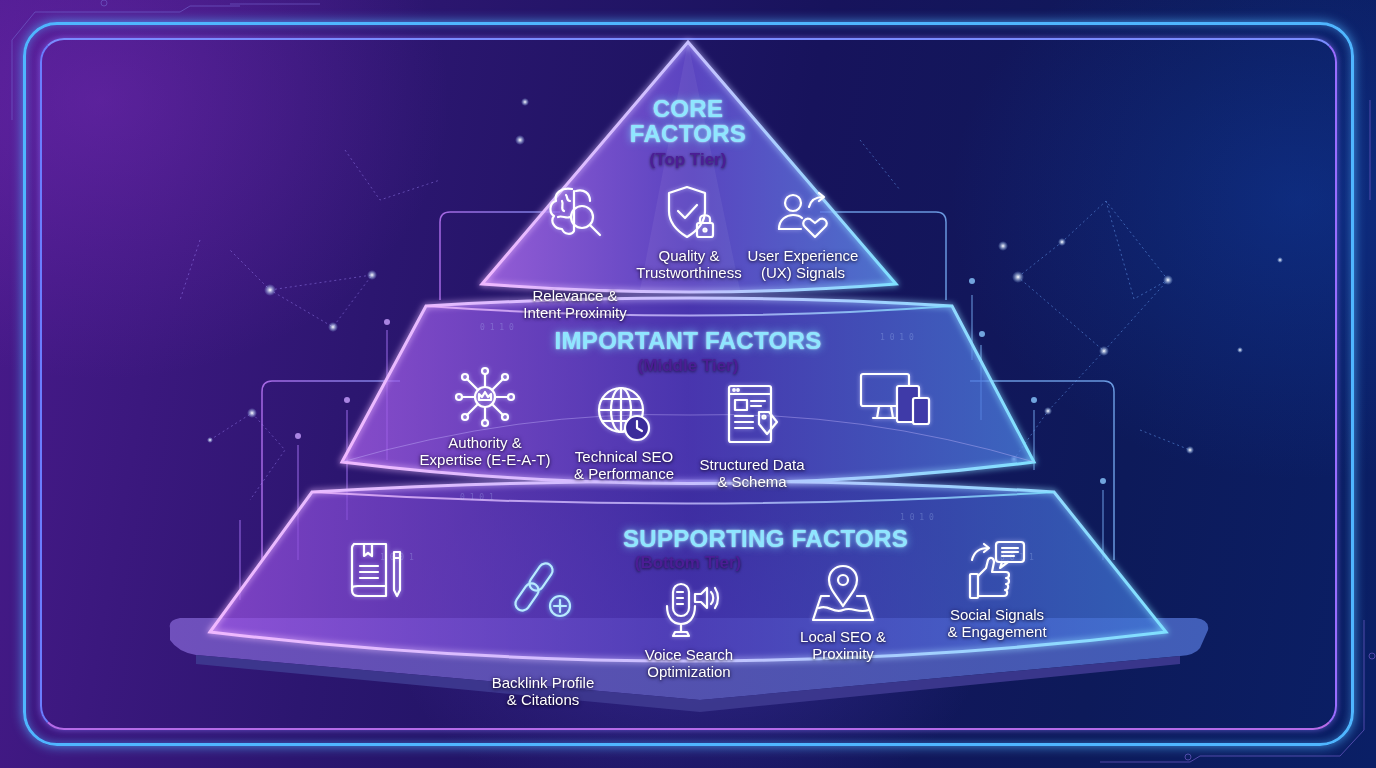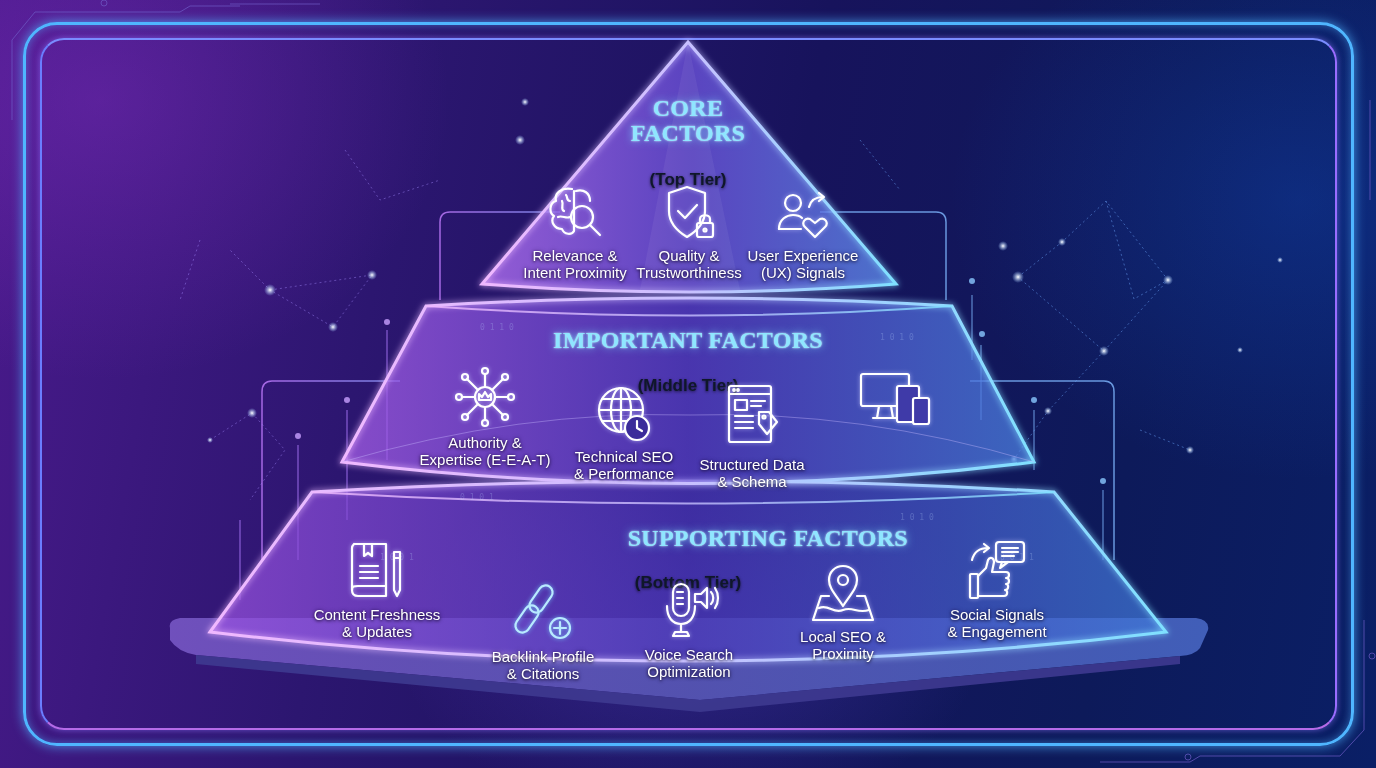--- a/index.html
+++ b/index.html
@@ -25,26 +25,24 @@
     position: absolute; left: 40px; top: 38px; width: 1297px; height: 692px;
     border: 2px solid; border-color: #7a8cff #9a6dff #b56be8 #6a7dff; border-radius: 24px;
     box-shadow: 0 0 6px rgba(140,120,255,0.6);
   }
   .circuit { position: absolute; inset: 0; }
   .pyramid-svg { position: absolute; left: 0; top: 0; width: 1376px; height: 768px; }
   .tier-heading {
     position: absolute; text-align: center; color: #8fe6ff; font-weight: bold;
     text-shadow: 0 0 8px rgba(120,220,255,0.9), 0 0 2px #fff;
     letter-spacing: 0.3px;
-    font-family: Liberation Serif, serif;
   }
   .tier-sub {
-    position: absolute; text-align: center; color: #0f172a; font-weight: bold;
+    position: absolute; text-align: center; color: #4c1d95; font-weight: bold;
     text-shadow: 0 1px 3px rgba(0,0,0,0.6);
-    margin-top: 20px;
   }
   .factor {
     position: absolute; display: flex; flex-direction: column; align-items: center;
     text-align: center;
   }
   .factor svg { display: block; overflow: visible; }
   .factor-label {
     color: #ffffff; font-size: 15px; line-height: 17px; white-space: nowrap;
     text-shadow: 0 1px 3px rgba(0,0,0,0.7), 0 0 4px rgba(30,0,80,0.6);
     margin-top: 4px;
@@ -207,21 +205,21 @@
       <text x="880" y="340">1 0 1 0</text>
   </g>
 </svg>
 
 <div class="tier-heading" style="left:588px;top:96px;width:200px;font-size:24px;line-height:25px;">
   <div>CORE</div>
   <div>FACTORS</div>
 </div>
 <div class="tier-sub" style="left:588px;top:150px;width:200px;font-size:17px;">(Top Tier)</div>
 
-<div class="factor" style="left:510px;top:183px;width:130px;">
+<div class="factor" style="left:510px;top:183px;width:130px;gap:40px;">
   <svg width="62" height="60" viewBox="0 0 62 60" class="icon-stroke">
     <path d="M28 6 C18 4 10 10 12 18 C5 20 5 30 10 33 C6 38 10 46 18 46 C20 52 28 52 30 48 L30 8"></path>
     <path d="M18 18 C20 22 16 26 20 28"></path>
       <path d="M14 34 C18 32 22 36 26 34"></path>
       <path d="M22 12 C24 14 22 18 26 18"></path>
     <circle cx="38" cy="34" r="11"></circle>
       <path d="M46 42 L56 52"></path>
     <path d="M32 8 C40 6 46 10 46 18"></path>
   </svg>
   <div class="factor-label">
@@ -345,27 +343,23 @@
   <svg width="62" height="62" viewBox="0 0 62 62" class="icon-stroke">
     <path d="M8 4 L40 4 L40 56 L12 56 C8 56 6 54 6 50 L6 8 C6 6 8 4 8 4"></path>
     <path d="M6 50 C6 46 8 46 12 46 L40 46"></path>
     <path d="M18 4 L18 16 L22 13 L26 16 L26 4"></path>
     <line x1="14" y1="26" x2="32" y2="26"></line>
       <line x1="14" y1="32" x2="32" y2="32"></line>
       <line x1="14" y1="38" x2="32" y2="38"></line>
     <path d="M48 12 L54 12 L54 50 L51 56 L48 50 Z"></path>
       <line x1="48" y1="18" x2="54" y2="18"></line>
   </svg>
-  <div class="factor-label">
-    <div>Content Freshness</div>
-    <div>&amp; Updates</div>
-  </div>
-</div>
-
-<div class="factor" style="left:468px;top:582px;width:150px;">
+</div>
+
+<div class="factor" style="left:468px;top:560px;width:150px;gap:48px;">
   <svg width="62" height="62" viewBox="0 0 62 62" class="icon-stroke-cyan">
     <rect x="22" y="2" width="14" height="30" rx="7" transform="rotate(35 29 17)"></rect>
     <rect x="8" y="22" width="14" height="30" rx="7" transform="rotate(35 15 37)"></rect>
     <circle cx="48" cy="46" r="10"></circle>
       <line x1="48" y1="40" x2="48" y2="52"></line>
       <line x1="42" y1="46" x2="54" y2="46"></line>
   </svg>
   <div class="factor-label">
     <div>Backlink Profile</div>
     <div>&amp; Citations</div>

